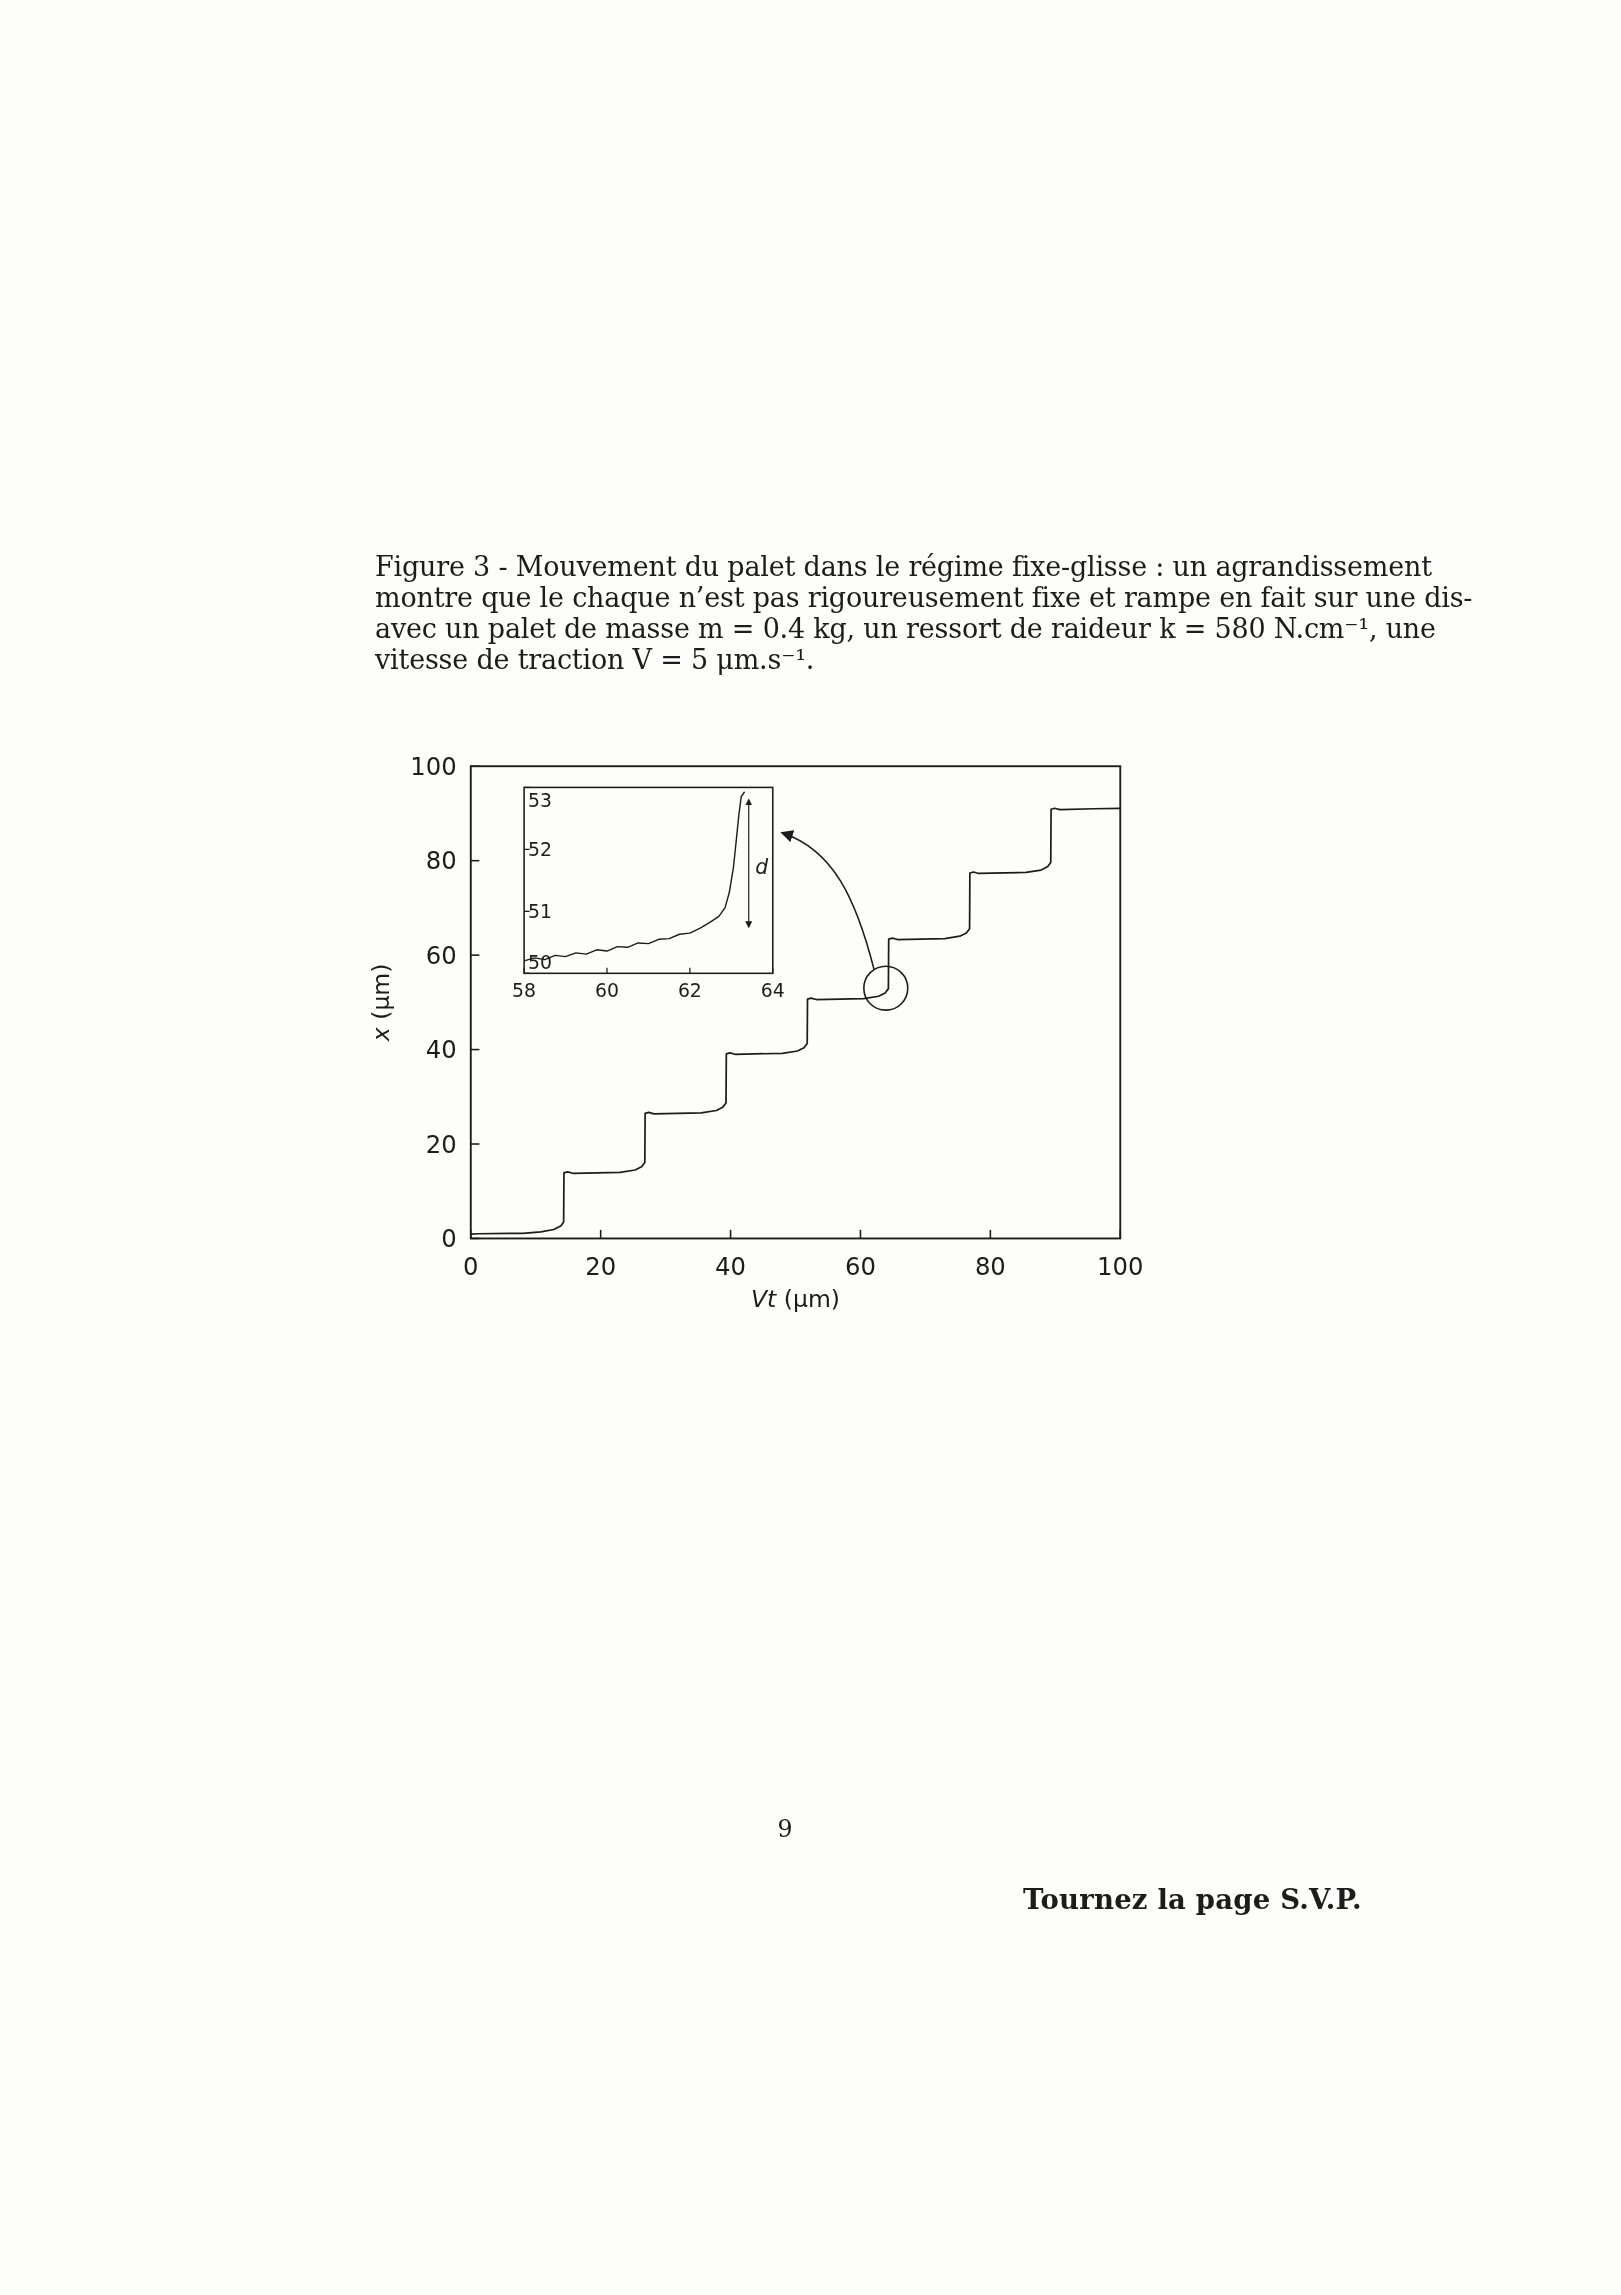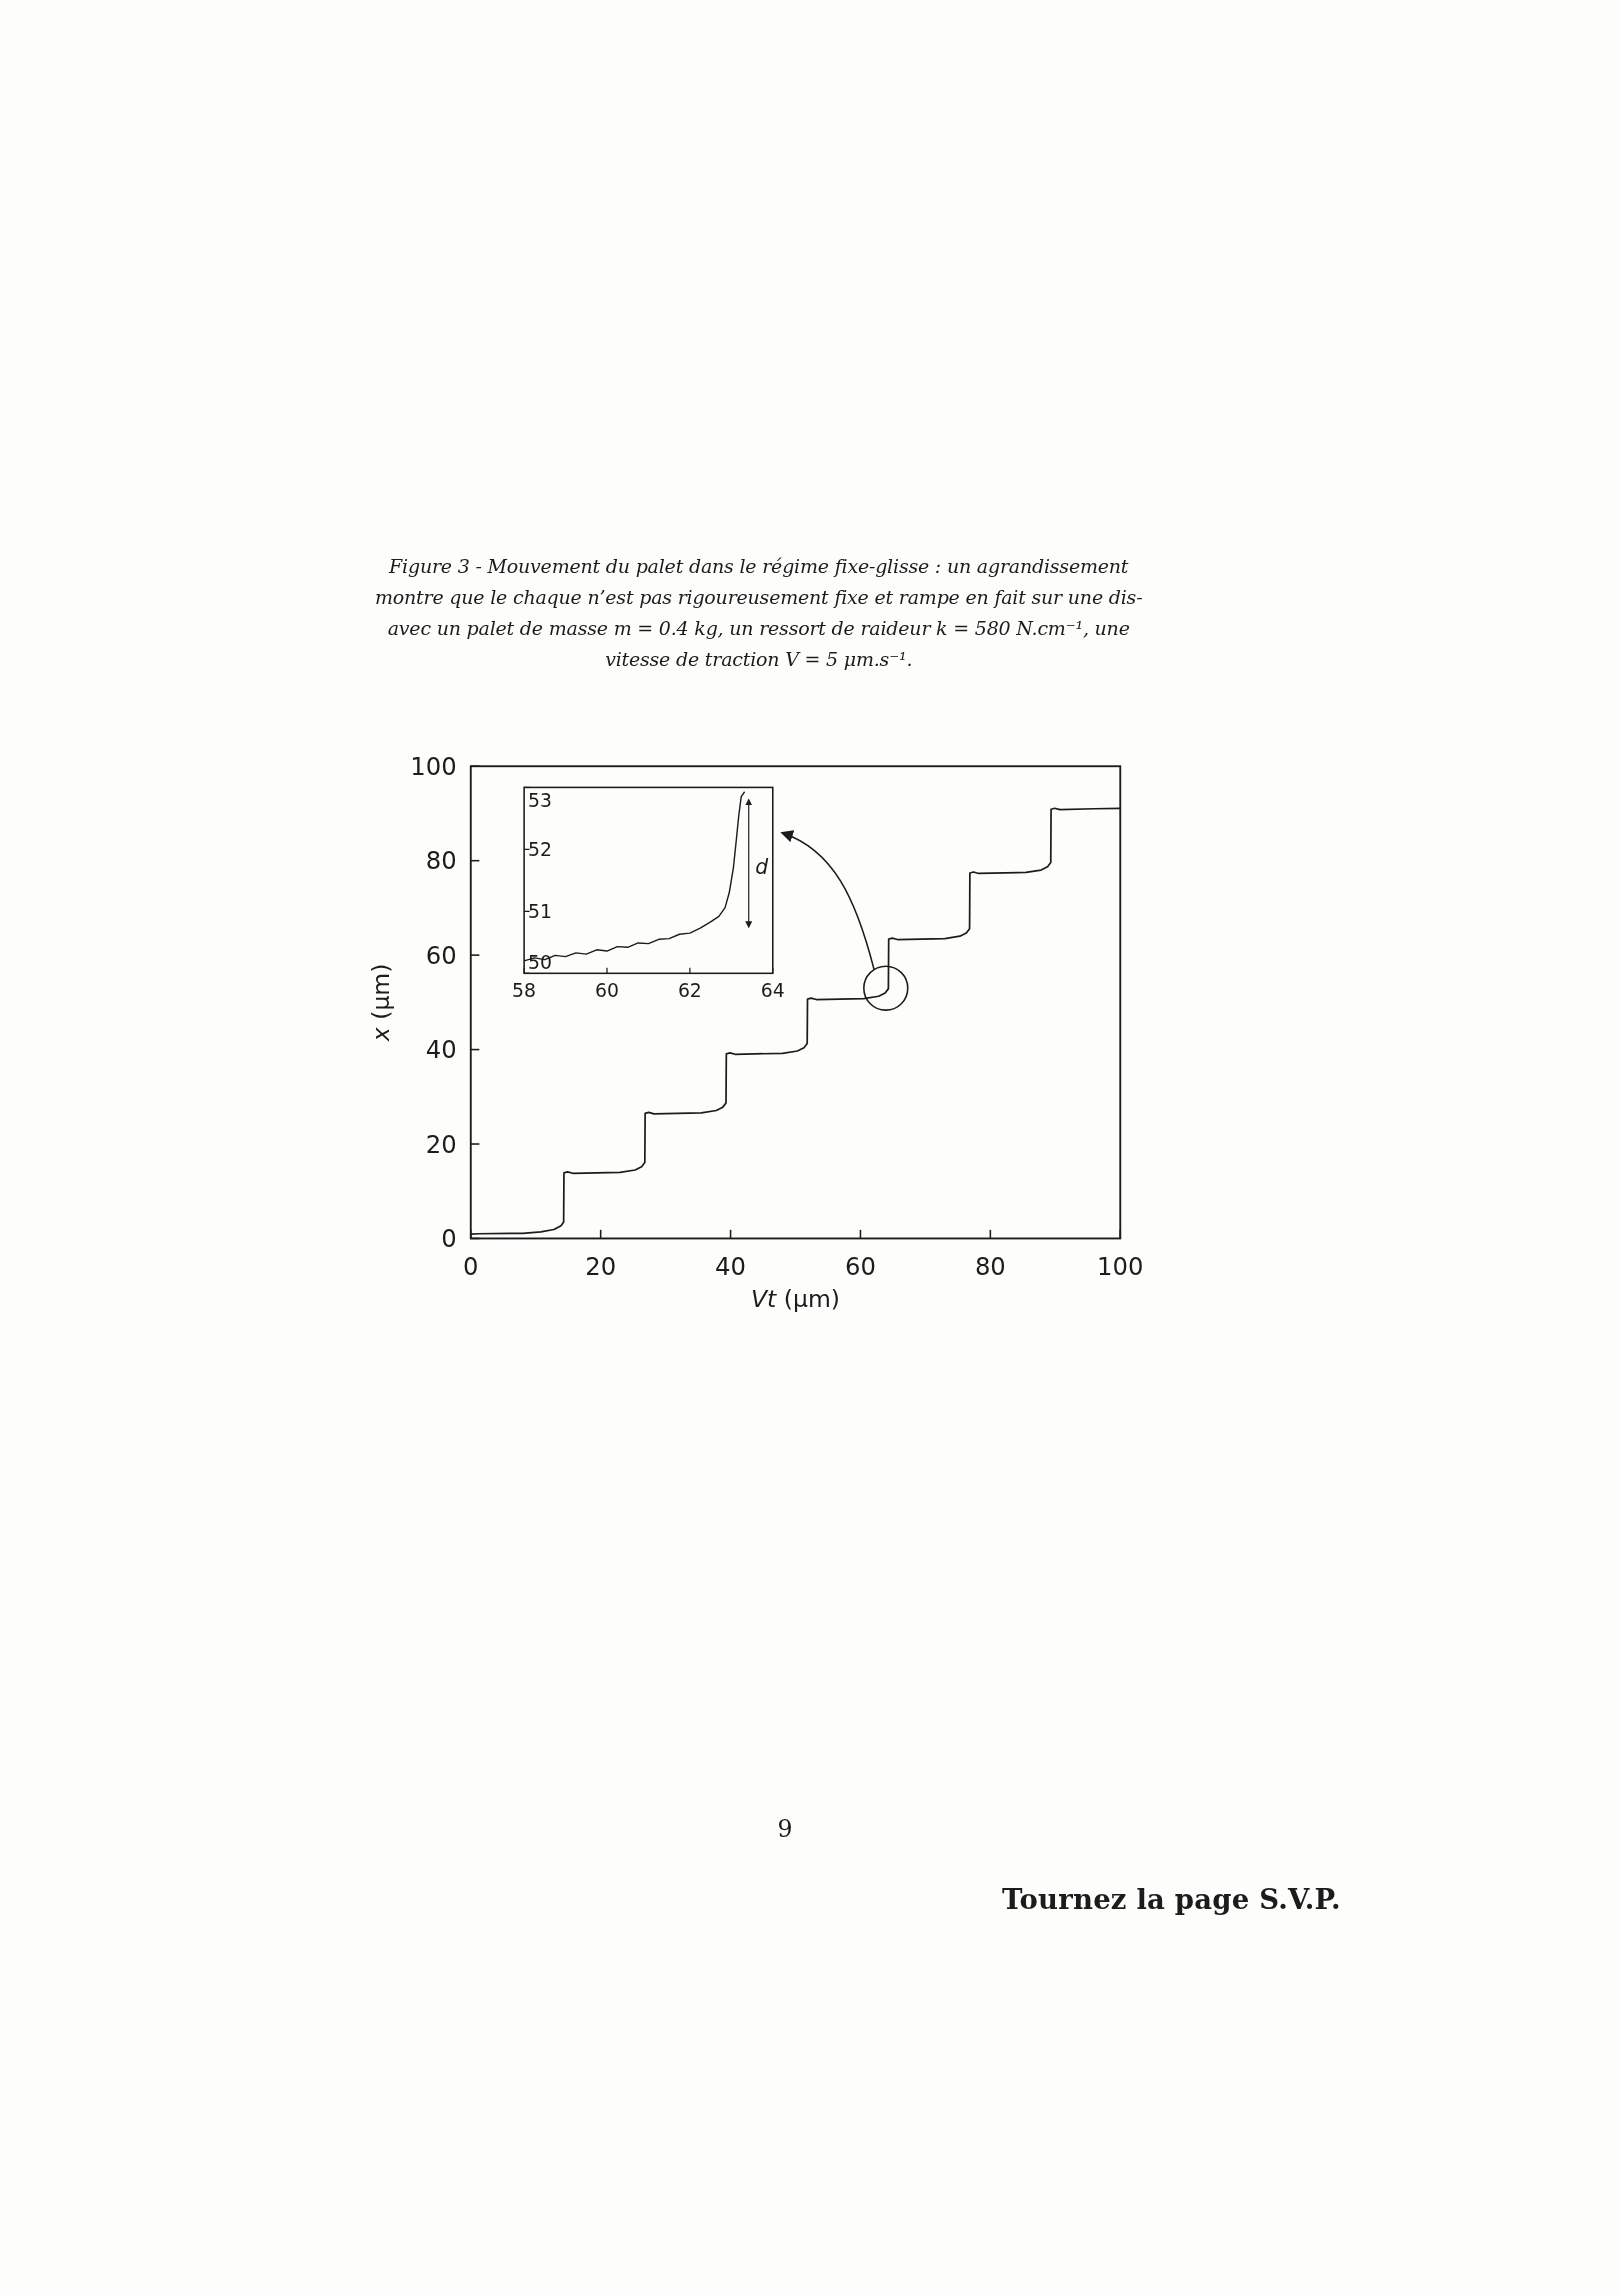--- a/index.html
+++ b/index.html
@@ -10,26 +10,24 @@
     background: #fdfdfc;
     font-family: "DejaVu Serif", serif;
     color: #1c1c1c;
     overflow: hidden;
     margin: 0 auto;
   }
   .caption {
     position: absolute;
     left: 375px;
     top: 551px;
-    font-style: italic;
-    font-size: 19px;
+    font-size: 27px;
     line-height: 31px;
     letter-spacing: -0.2px;
     white-space: nowrap;
-    text-align: center;
   }
   .chart {
     position: absolute;
     left: 345px;
     top: 738px;
     width: 832px;
     height: 604px;
   }
   #chart-svg { width: 100%; height: 100%; display: block; }
   #chart-svg text {
@@ -39,21 +37,21 @@
   .page-number {
     position: absolute;
     left: 738px;
     top: 1815px;
     width: 94px;
     text-align: center;
     font-size: 23.6px;
   }
   .turn-note {
     position: absolute;
-    left: 1002px;
+    left: 1023px;
     top: 1883px;
     font-size: 27.5px;
     font-weight: bold;
     letter-spacing: 0.2px;
   }
 </style>
 </head>
 <body>
 
 <div class="page">

